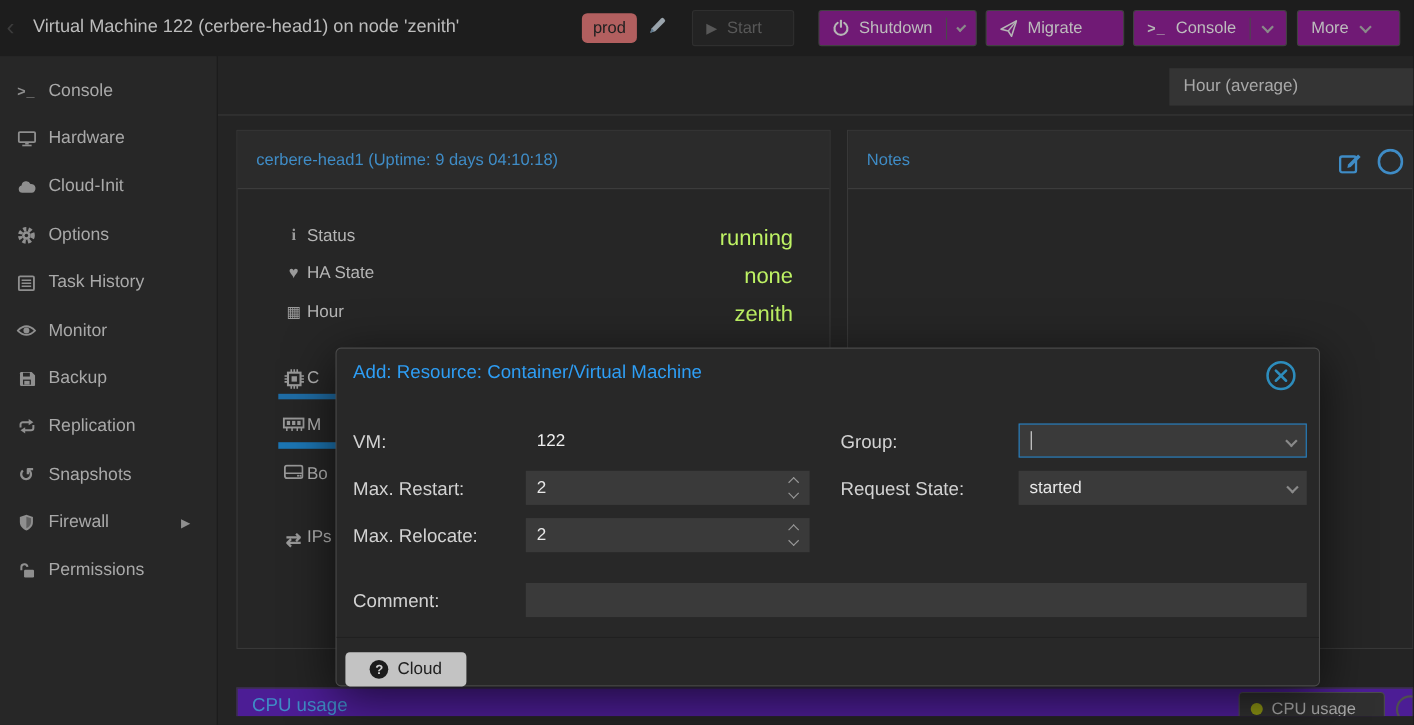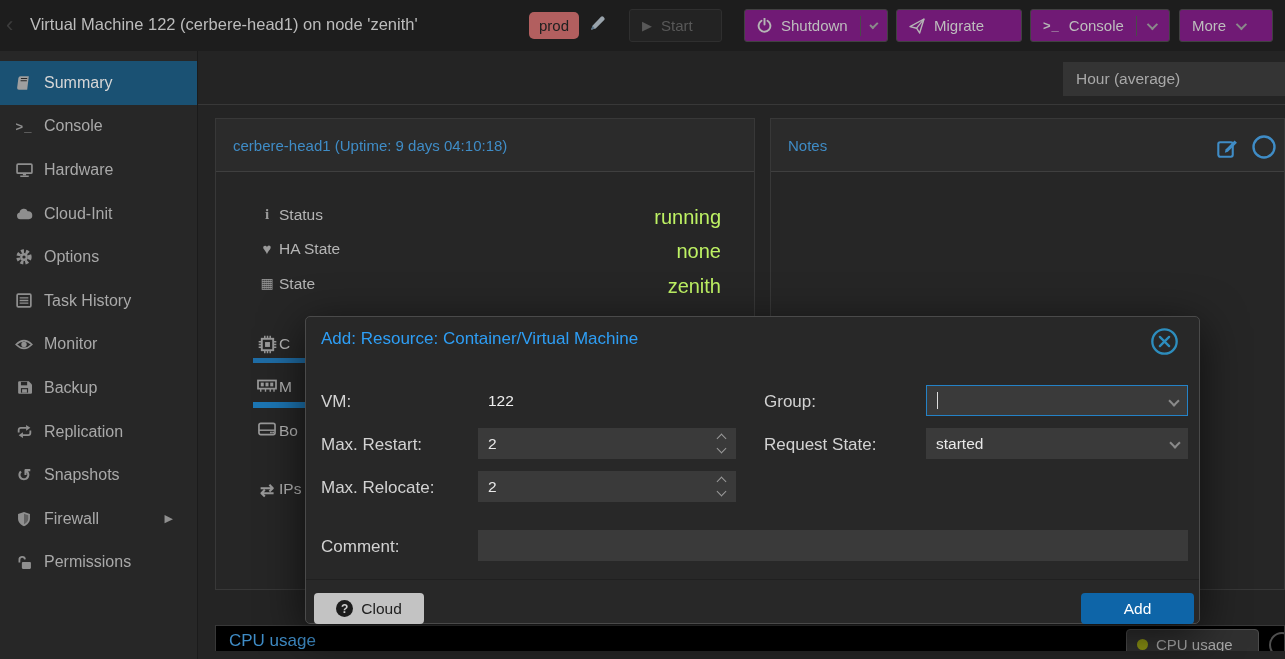--- a/index.html
+++ b/index.html
@@ -41,21 +41,21 @@
   .notes-panel  { left:770px; top:118px; width:515px; height:472px; }
   .notes-tools { position:absolute; right:8px; top:16px; display:flex; gap:14px; align-items:center; }
 
   .srow { position:absolute; left:0; width:100%; height:24px; }
   .srow .r-ic { position:absolute; left:40px; top:1px; width:22px; display:flex; justify-content:center; color:#9a9a9a; }
   .srow .r-label { position:absolute; left:63px; top:1px; font-size:15.5px; color:#b5b5b5; }
   .srow .r-value { position:absolute; right:33px; top:1px; font-size:20px; color:#bef264; }
   .pbar { position:absolute; left:37px; height:5px; background:#1f6da6; }
 
   
-  .cpu-panel { position:absolute; left:215px; top:625px; width:1070px; height:26px; background:#000000; border:1px solid #383838; border-bottom:none; overflow:hidden; }
+  .cpu-panel { position:absolute; left:215px; top:625px; width:1070px; height:26px; background:#4c1d95; border:1px solid #383838; border-bottom:none; overflow:hidden; }
   .cpu-title { position:absolute; left:13px; top:5px; color:#3f8cc6; font-size:17px; }
   .legend-box { position:absolute; left:910px; top:3px; width:133px; height:31px; background:#303030; border:1px solid #4c4c4c; border-radius:4px; display:flex; align-items:center; }
   .legend-dot { width:11px; height:11px; border-radius:50%; margin-left:10px; margin-right:8px; }
   .legend-label { color:#a8a8a8; font-size:15px; }
   .partial-circle { position:absolute; left:1053px; top:6px; width:26px; height:26px; border:2px solid #4f4f4f; border-radius:50%; }
 
   
   .modal { position:absolute; left:305px; top:316px; width:895px; height:308px; background:#282828; border:1px solid #4a4a4a; border-radius:5px; box-shadow:0 10px 45px rgba(0,0,0,0.65); z-index:10; }
   .modal-title { position:absolute; left:15px; top:12px; color:#2e9ef5; font-size:17px; }
   .modal-close { position:absolute; right:20px; top:10px; cursor:pointer; }
@@ -126,29 +126,20 @@
 
     <div class="tb-btn" style="left:1179px; width:94px;">
       <span style="margin-right:10px;">More</span>
       <span class="chev-down"></span>
     </div>
   </div>
 
   <div class="sidebar">
     <div style="height:10px;"></div>
 
-    <div class="side-item selected">
-      <span class="s-ic">
-        <svg class="ic" width="16" height="16" viewBox="0 0 14 14">
-            <path d="M4 1 h7.2 l-1.4 12 H2.6 a1.6 1.6 0 0 1 -1.6-1.8 l1.1-8.6 A2 2 0 0 1 4 1 Z" fill="#9f9f9f"></path>
-            <path d="M4.3 3 h5.5 M4 5 h5.5" stroke="#272727" stroke-width="0.9"></path>
-          </svg>
-      </span>
-      <span>Summary</span>
-    </div>
 
     <div class="side-item">
       <span class="s-ic glyph-ic" style="font-weight:bold; font-size:13px; letter-spacing:1px;">&gt;_</span>
       <span>Console</span>
     </div>
 
     <div class="side-item">
       <span class="s-ic">
         <svg class="ic" width="17" height="16" viewBox="0 0 16 14">
             <rect x="1" y="1.5" width="14" height="8.5" rx="1" fill="none" stroke="#8f8f8f" stroke-width="1.6"></rect>
@@ -265,21 +256,21 @@
       <span class="r-label">Status</span>
       <span class="r-value">running</span>
     </div>
     <div class="srow" style="top:120px;">
       <span class="r-ic" style="font-size:15px;">♥</span>
       <span class="r-label">HA State</span>
       <span class="r-value">none</span>
     </div>
     <div class="srow" style="top:155px;">
       <span class="r-ic" style="font-size:14px;">▦</span>
-      <span class="r-label">State</span>
+      <span class="r-label">Hour</span>
       <span class="r-value">zenith</span>
     </div>
 
     <div class="srow" style="top:215px;">
       <span class="r-ic">
         <svg class="ic" width="19" height="19" viewBox="0 0 14 14">
             <path d="M5 0.5 v2 M7 0.5 v2 M9 0.5 v2 M5 11.5 v2 M7 11.5 v2 M9 11.5 v2 M0.5 5 h2 M0.5 7 h2 M0.5 9 h2 M11.5 5 h2 M11.5 7 h2 M11.5 9 h2" stroke="#9a9a9a" stroke-width="1.1"></path>
             <rect x="2.8" y="2.8" width="8.4" height="8.4" fill="none" stroke="#9a9a9a" stroke-width="1.4"></rect>
             <rect x="5.2" y="5.2" width="3.6" height="3.6" fill="#9a9a9a"></rect>
           </svg>
@@ -395,18 +386,15 @@
     <div class="m-field" style="left:172px; top:213px; width:710px;">
       <span></span>
     </div>
 
     <div class="m-sep"></div>
 
     <div class="help-btn">
       <span class="help-circ">?</span>
       <span>Cloud</span>
     </div>
-    <div class="add-btn">
-      <span>Add</span>
-    </div>
   </div>
 
 </div>
 
 </body></html>

